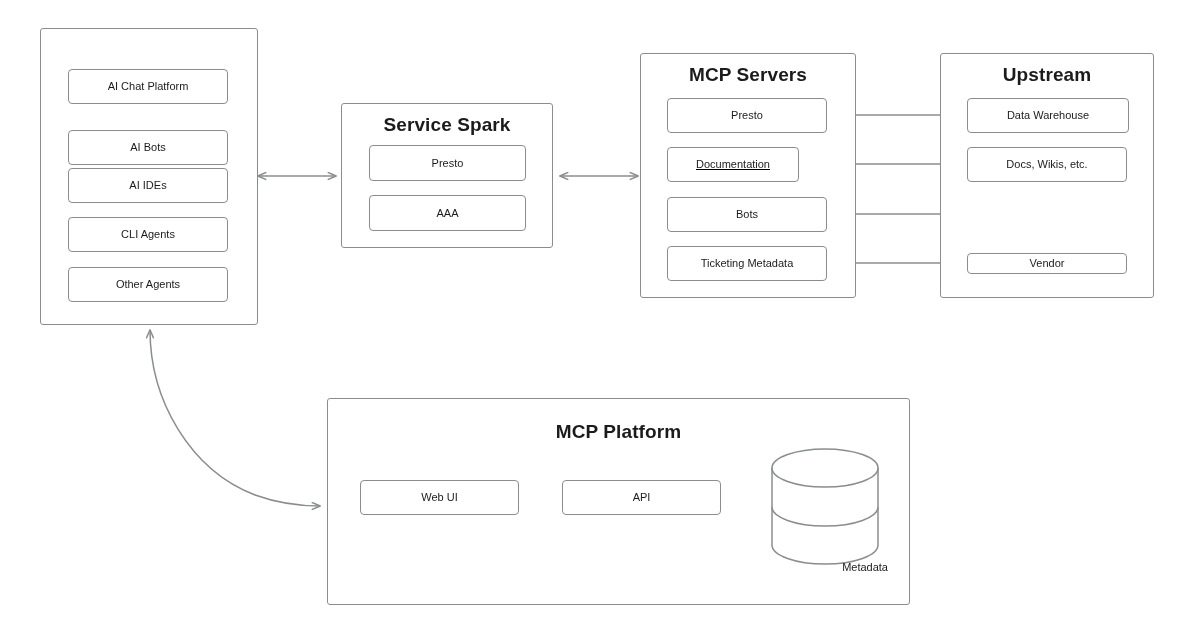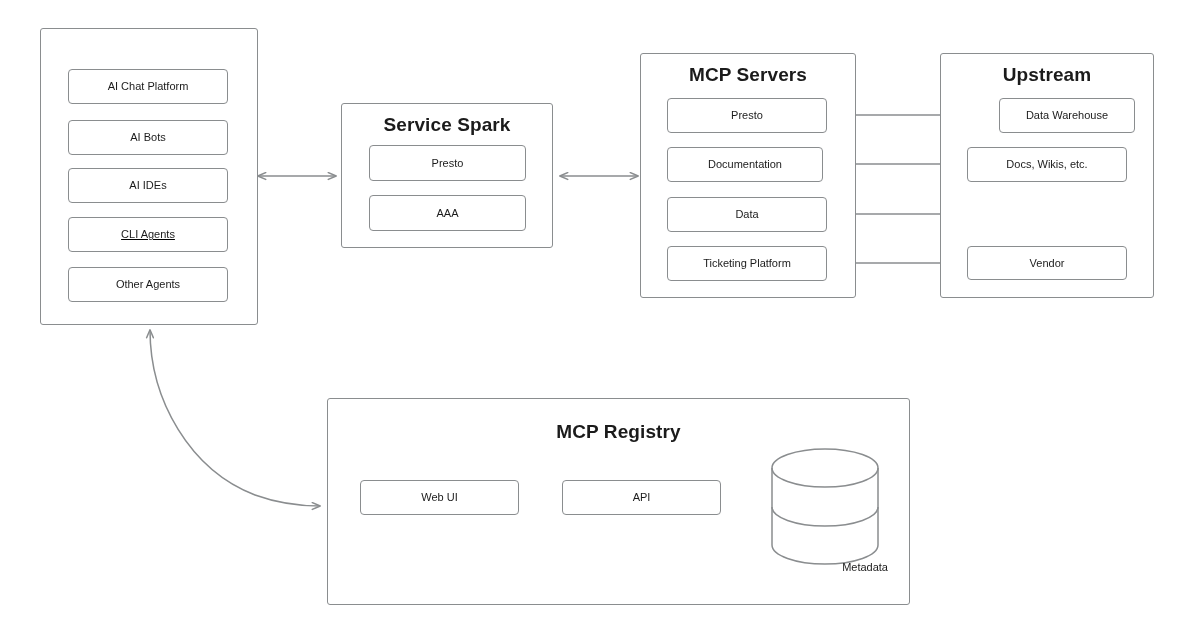--- a/index.html
+++ b/index.html
@@ -95,27 +95,27 @@
 
     <path d="M150,330 C150,400 190,470 255,495 C280,504 300,506 320,506" fill="none" stroke="#8a8d8f" stroke-width="1.5" marker-start="url(#atail)" marker-end="url(#ahead)"></path>
   </svg>
 
   <div class="group-box" style="left:40px; top:28px; width:218px; height:297px;">
     <div class="group-title" style="top:10px;margin-top:44px;">Clients</div>
   </div>
   <div class="node-box" style="left:68px; top:69px; width:160px; height:35px;">
     <span class="node-label">AI Chat Platform</span>
   </div>
-  <div class="node-box" style="left:68px; top:120px; width:160px; height:35px;">
+  <div class="node-box" style="left:68px; top:130px; width:160px; height:35px;">
     <span class="node-label">AI Bots</span>
   </div>
   <div class="node-box" style="left:68px; top:168px; width:160px; height:35px;">
     <span class="node-label">AI IDEs</span>
   </div>
-  <div class="node-box" style="left:68px; top:217px; width:160px; height:35px;text-decoration:underline;">
+  <div class="node-box" style="left:68px; top:217px; width:160px; height:35px;">
     <span class="node-label">CLI Agents</span>
   </div>
   <div class="node-box" style="left:68px; top:267px; width:160px; height:35px;">
     <span class="node-label">Other Agents</span>
   </div>
 
   <div class="group-box" style="left:341px; top:103px; width:212px; height:145px;">
     <div class="group-title" style="top:10px;">Service Spark</div>
   </div>
   <div class="node-box" style="left:369px; top:145px; width:157px; height:36px;">
@@ -124,45 +124,45 @@
   <div class="node-box" style="left:369px; top:195px; width:157px; height:36px;">
     <span class="node-label">AAA</span>
   </div>
 
   <div class="group-box" style="left:640px; top:53px; width:216px; height:245px;">
     <div class="group-title" style="top:10px;">MCP Servers</div>
   </div>
   <div class="node-box" style="left:667px; top:98px; width:160px; height:35px;">
     <span class="node-label">Presto</span>
   </div>
-  <div class="node-box" style="left:667px; top:147px; width:156px; height:35px;">
+  <div class="node-box" style="left:667px; top:147px; width:132px; height:35px;text-decoration:underline;">
     <span class="node-label">Documentation</span>
   </div>
   <div class="node-box" style="left:667px; top:197px; width:160px; height:35px;">
-    <span class="node-label">Data</span>
+    <span class="node-label">Bots</span>
   </div>
   <div class="node-box" style="left:667px; top:246px; width:160px; height:35px;">
-    <span class="node-label">Ticketing Platform</span>
+    <span class="node-label">Ticketing Metadata</span>
   </div>
 
   <div class="group-box" style="left:940px; top:53px; width:214px; height:245px;">
     <div class="group-title" style="top:10px;">Upstream</div>
   </div>
-  <div class="node-box" style="left:967px; top:98px; width:136px; height:35px;margin-left:32px;">
+  <div class="node-box" style="left:967px; top:98px; width:162px; height:35px;">
     <span class="node-label">Data Warehouse</span>
   </div>
   <div class="node-box" style="left:967px; top:147px; width:160px; height:35px;">
     <span class="node-label">Docs, Wikis, etc.</span>
   </div>
-  <div class="node-box" style="left:967px; top:246px; width:160px; height:34px;">
+  <div class="node-box" style="left:967px; top:253px; width:160px; height:21px;">
     <span class="node-label">Vendor</span>
   </div>
 
   <div class="group-box" style="left:327px; top:398px; width:583px; height:207px;">
-    <div class="group-title" style="top:22px;">MCP Registry</div>
+    <div class="group-title" style="top:22px;">MCP Platform</div>
   </div>
   <div class="node-box" style="left:360px; top:480px; width:159px; height:35px;">
     <span class="node-label">Web UI</span>
   </div>
   <div class="node-box" style="left:562px; top:480px; width:159px; height:35px;">
     <span class="node-label">API</span>
   </div>
 
   <svg class="layer" viewBox="0 0 1200 630">
     <g fill="none" stroke="#8a8d8f" stroke-width="1.5">

